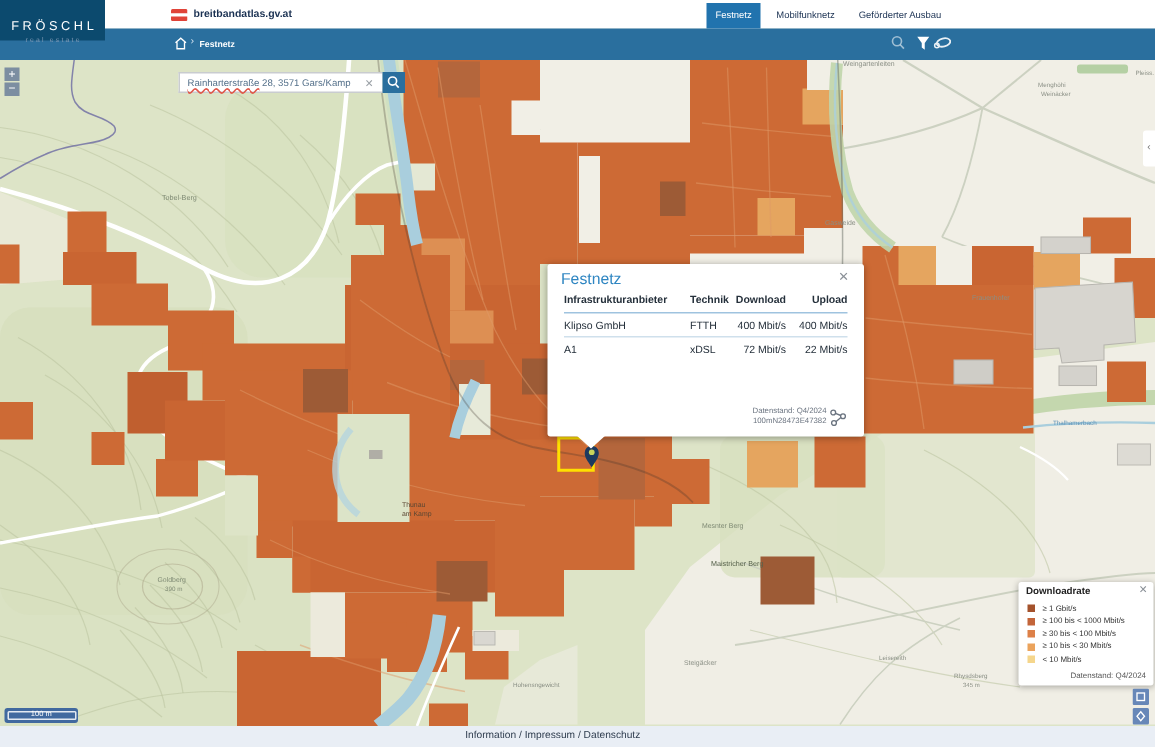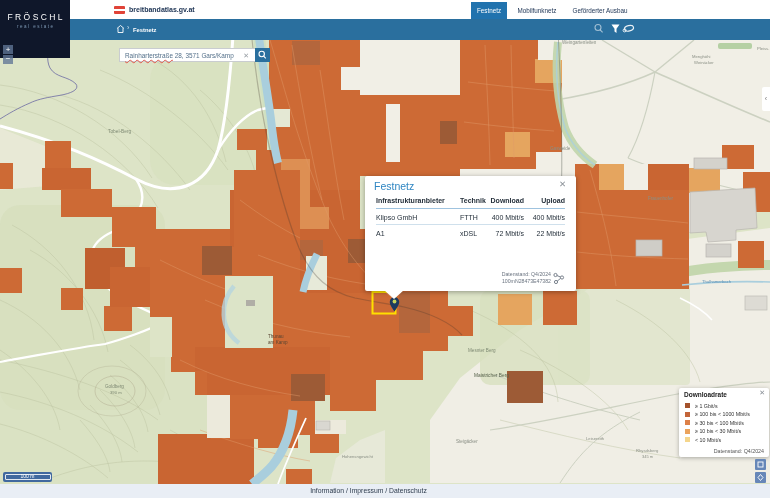--- a/index.html
+++ b/index.html
@@ -212,21 +212,21 @@
     <div class="abs" style="left:133px;top:24.5px;font-size:5.8px;font-weight:bold;color:#fff;line-height:11px">Festnetz</div>
     <svg class="abs" style="left:593px;top:22px" width="44" height="14" viewBox="0 0 44 14">
 <circle cx="5" cy="5.5" r="3" fill="none" stroke="#ffffff" stroke-width="1.1" opacity="0.55"></circle>
 <line x1="7.2" y1="7.8" x2="9.6" y2="10.4" stroke="#ffffff" stroke-width="1.1" opacity="0.55"></line>
 <path d="M18.5,2.5 h8 l-3,4.2 v4.4 l-2,-1.5 v-2.9 z" fill="#ffffff"></path>
 <g opacity="0.9">
         <ellipse cx="36" cy="6.3" rx="4.6" ry="2.7" fill="none" stroke="#ffffff" stroke-width="1.2" transform="rotate(-14 36 6.3)"></ellipse>
 <circle cx="31.6" cy="8.4" r="1.5" fill="none" stroke="#ffffff" stroke-width="1"></circle>
       </g>
     </svg>
-    <div class="abs" style="left:0;top:0;width:70px;height:58px;background:#0f172a;text-align:center">
+    <div class="abs" style="left:0;top:0;width:70px;height:27px;background:#0c4a6e;text-align:center">
 <div style="margin-top:11.5px;font-size:8.5px;color:#fff;letter-spacing:2.4px;text-indent:2.4px">FRÖSCHL</div>
 <div style="margin-top:2.5px;font-size:4.5px;color:#7e99b5;letter-spacing:1.5px;text-indent:1.5px">real estate</div>
     </div>
     <div class="abs" style="left:3px;top:45px;width:10px;height:9px;background:rgba(96,118,150,0.78);color:#fff;font-size:8px;line-height:9px;text-align:center">+</div>
     <div class="abs" style="left:3px;top:55px;width:10px;height:9px;background:rgba(96,118,150,0.78);color:#fff;font-size:8px;line-height:8px;text-align:center">−</div>
     <div class="abs" style="left:119px;top:48px;width:136px;height:14px;background:#fff;border:0.5px solid #c9ccd0;border-right:none">
 <div style="position:absolute;left:5px;top:3px;font-size:6.4px;color:#54708a;white-space:nowrap"><span style="text-decoration:underline wavy #e05548 0.5px;text-underline-offset:1px">Rainharterstraße</span> 28, 3571 Gars/Kamp</div>
 <div style="position:absolute;right:6px;top:2.5px;font-size:7px;color:#9aa0a6">✕</div>
     </div>
     <div class="abs" style="left:255px;top:48px;width:15px;height:14px;background:#2a6f9e">

